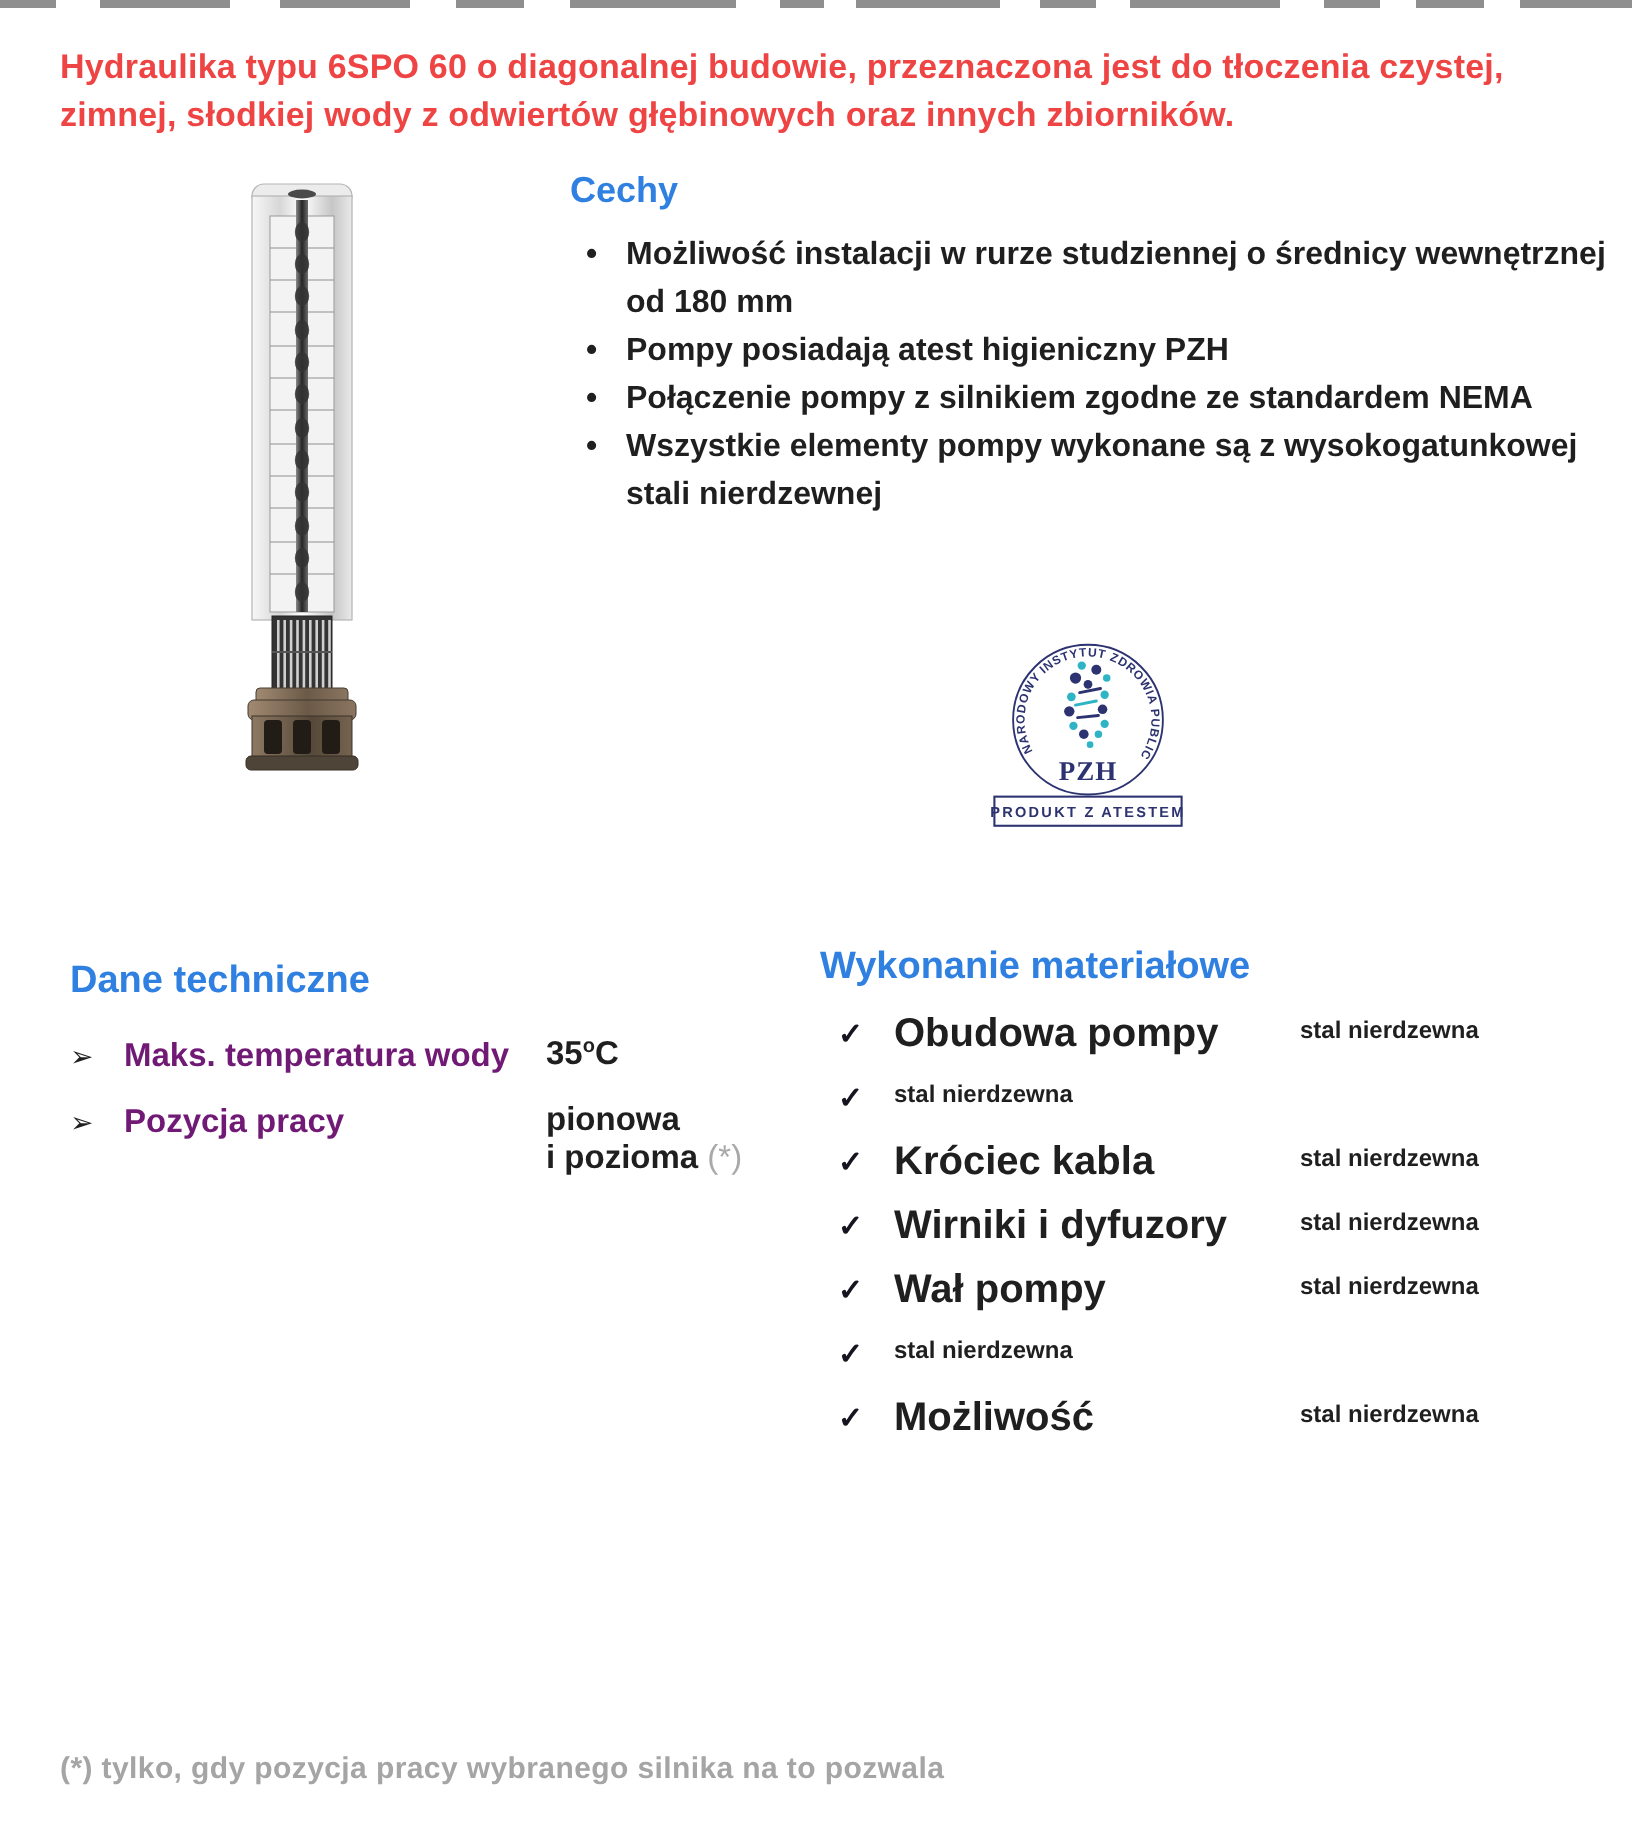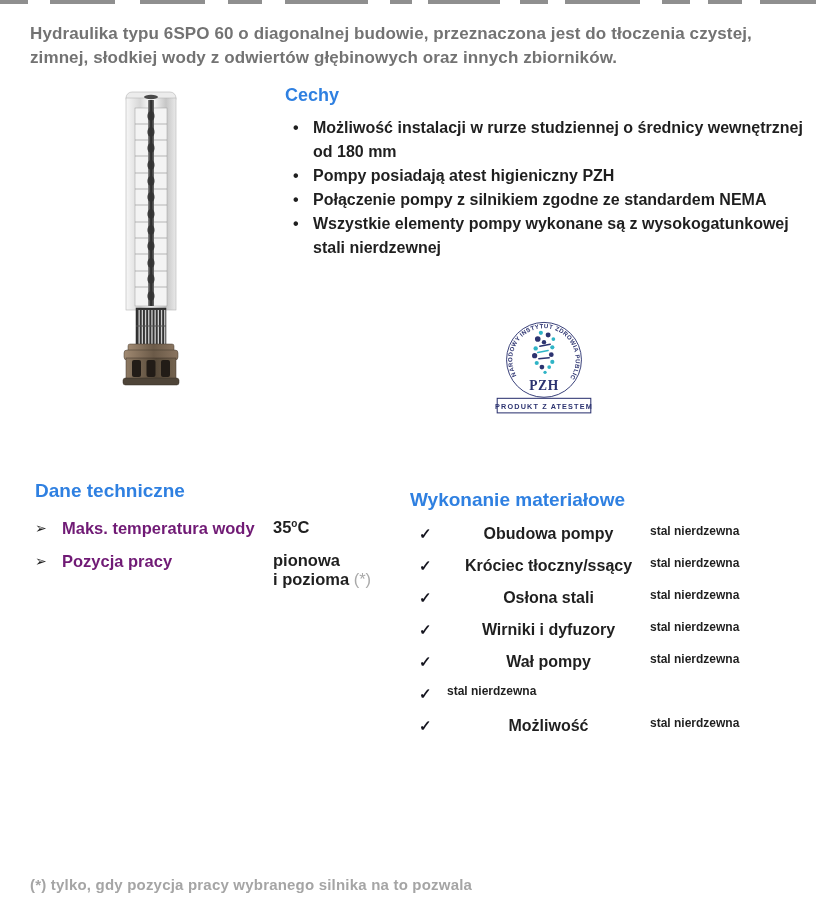--- a/index.html
+++ b/index.html
@@ -20,21 +20,21 @@
       #8f8f8f 428px 500px,transparent 500px 520px,
       #8f8f8f 520px 548px,transparent 548px 565px,
       #8f8f8f 565px 640px,transparent 640px 662px,
       #8f8f8f 662px 690px,transparent 690px 708px,
       #8f8f8f 708px 742px,transparent 742px 760px,
       #8f8f8f 760px 816px);
   }
   
   .intro{
     position:absolute;left:30px;top:22px;width:762px;
-    font-size:17px;font-weight:700;line-height:24px;color:#737373;
+    font-size:17px;font-weight:700;line-height:24px;color:#ef4444;
     white-space:pre-line;letter-spacing:.1px;
   }
   
   .h-blue{font-weight:700;color:#2f80e1;}
   
   .features{position:absolute;left:285px;top:85px;width:520px;}
   .features .h-blue{font-size:18px;margin:0 0 10px 0;}
   .feat-item{display:flex;align-items:flex-start;}
   .feat-bullet{width:28px;flex:0 0 28px;padding-left:8px;box-sizing:border-box;
     font-size:16px;font-weight:700;line-height:24px;color:#1f1f1f;}
@@ -48,24 +48,24 @@
   .tech{position:absolute;left:35px;top:480px;width:370px;}
   .tech .h-blue{font-size:19px;margin:0 0 16px 0;}
   .tech-row{display:grid;grid-template-columns:27px 211px auto;margin-bottom:12px;}
   .tech-arrow{font-size:14px;line-height:21px;color:#1f1f1f;}
   .tech-label{font-size:16.5px;font-weight:700;line-height:21px;color:#701a75;}
   .tech-value{font-size:16.5px;font-weight:700;line-height:19px;color:#1f1f1f;}
   .tech-sup{font-size:10px;position:relative;top:-6px;}
   .tech-note{color:#a9a9a9;font-weight:400;}
   
   .materials{position:absolute;left:410px;top:473px;width:380px;}
-  .materials .h-blue{font-size:19px;margin:16px 0 13px 0;}
+  .materials .h-blue{font-size:19px;margin:0 0 13px 0;}
   .mat-row{display:grid;grid-template-columns:37px 203px auto;align-items:start;margin-bottom:13px;}
   .mat-check{font-size:15px;font-weight:700;line-height:19px;color:#15151f;padding-left:9px;}
-  .mat-part{font-size:16px;font-weight:700;line-height:19px;color:#1f1f1f;text-align:center;}
+  .mat-part{font-size:20px;font-weight:700;line-height:19px;color:#1f1f1f;}
   .mat-material{font-size:12px;font-weight:700;line-height:19px;color:#1f1f1f;position:relative;top:-2px;}
   
   .footnote{position:absolute;left:30px;top:876px;font-size:15px;font-weight:600;
     color:#a5a5a5;letter-spacing:.2px;}
 </style>
 </head>
 <body>
 
 <div id="page">
 
@@ -235,26 +235,25 @@
 
   <div class="materials">
     <div class="h-blue">Wykonanie materiałowe</div>
     <div class="mat-row">
       <span class="mat-check">✓</span>
       <span class="mat-part">Obudowa pompy</span>
       <span class="mat-material">stal nierdzewna</span>
     </div>
     <div class="mat-row">
       <span class="mat-check">✓</span>
-      <span class="mat-part">Króciec tłoczny/ssący</span>
-      <span class="mat-material">stal nierdzewna</span>
-    </div>
-    <div class="mat-row">
-      <span class="mat-check">✓</span>
-      <span class="mat-part">Osłona stali</span>
+      <span class="mat-material">stal nierdzewna</span>
+    </div>
+    <div class="mat-row">
+      <span class="mat-check">✓</span>
+      <span class="mat-part">Króciec kabla</span>
       <span class="mat-material">stal nierdzewna</span>
     </div>
     <div class="mat-row">
       <span class="mat-check">✓</span>
       <span class="mat-part">Wirniki i dyfuzory</span>
       <span class="mat-material">stal nierdzewna</span>
     </div>
     <div class="mat-row">
       <span class="mat-check">✓</span>
       <span class="mat-part">Wał pompy</span>

